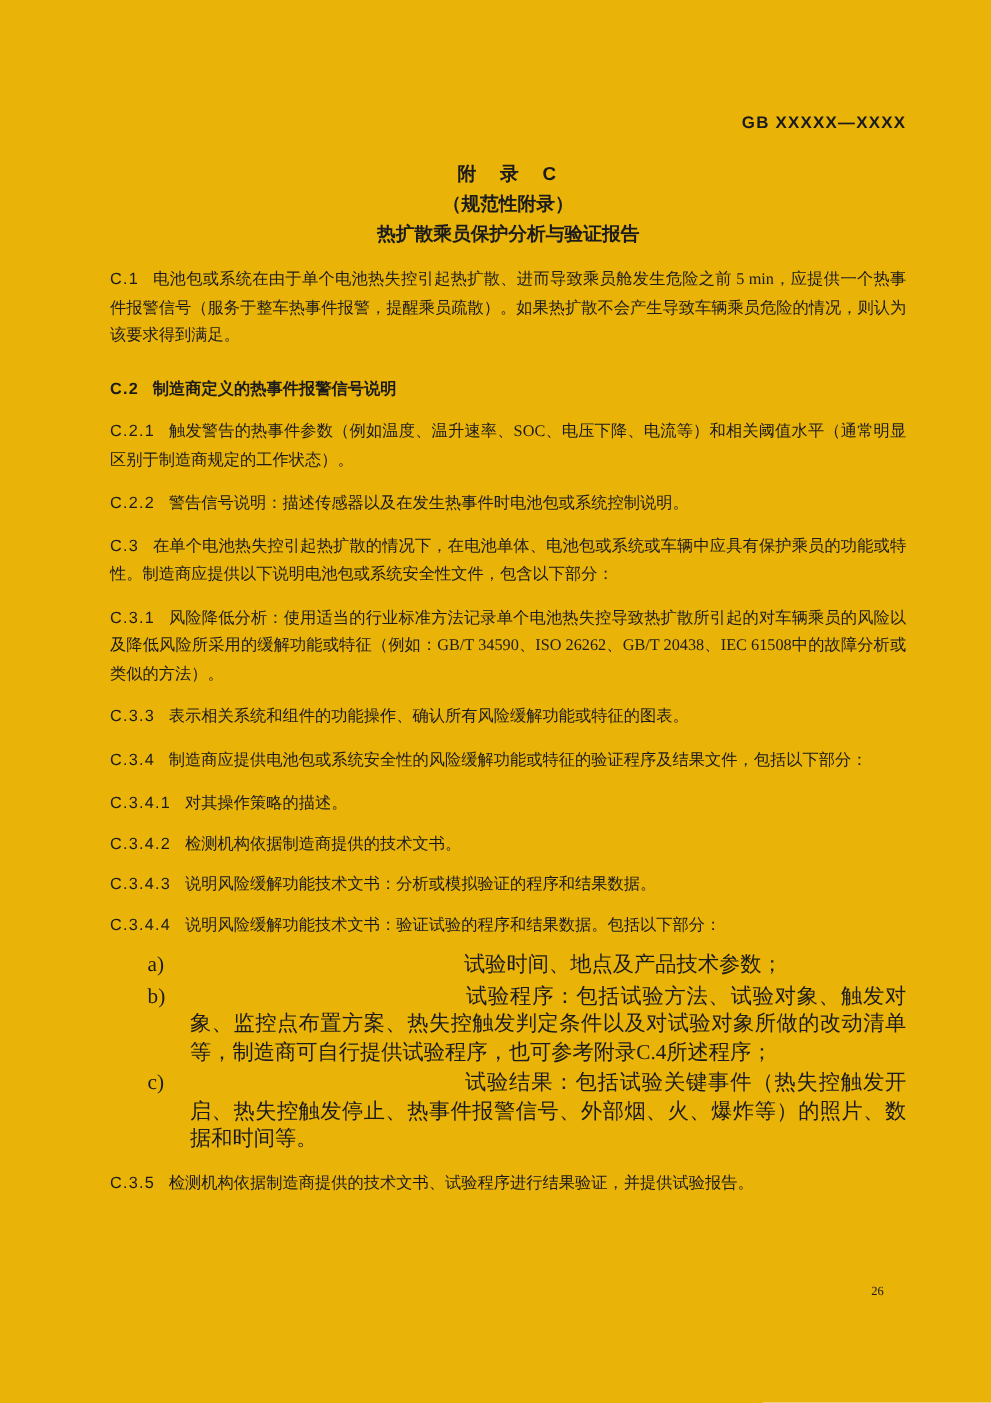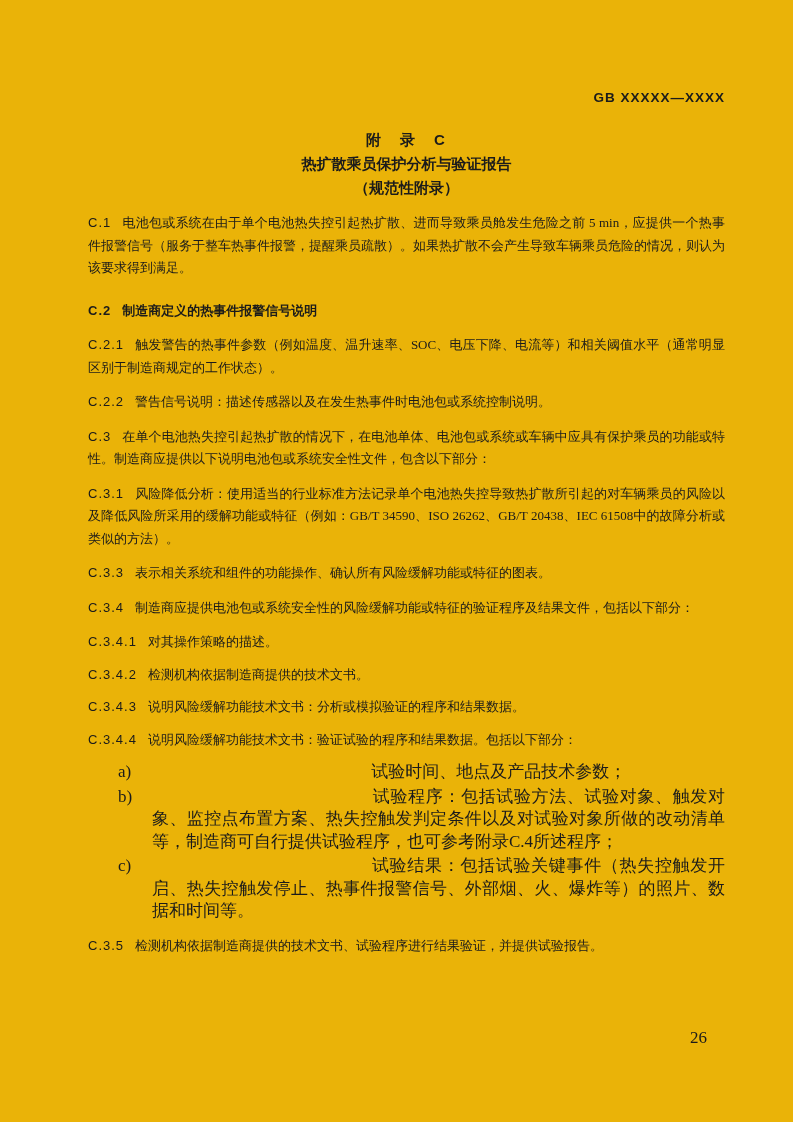--- a/index.html
+++ b/index.html
@@ -56,35 +56,35 @@
     text-align: justify;
     margin: 2px 0;
     padding-left: 64px;
     text-indent: -34px;
   }
   .li .tab { display: inline-block; width: 240px; }
   .page-number {
     position: absolute;
     top: 1028px;
     right: 86px;
-    font-size: 17px;
+    font-size: 10px;
     font-family: "Liberation Serif", serif;
   }
 </style>
 </head>
 <body>
 
 <div class="page">
 
   <div class="doc-code">GB XXXXX—XXXX</div>
 
   <div class="title-block">
     <div class="title-appendix">附　录　C</div>
+    <div>（规范性附录）</div>
     <div>热扩散乘员保护分析与验证报告</div>
-    <div>（规范性附录）</div>
   </div>
 
   <p class="para"><span class="num">C.1</span><span>电池包或系统在由于单个电池热失控引起热扩散、进而导致乘员舱发生危险之前 5 min，应提供一个热事件报警信号（服务于整车热事件报警，提醒乘员疏散）。如果热扩散不会产生导致车辆乘员危险的情况，则认为该要求得到满足。</span></p>
 
   <p class="para heading"><span class="num">C.2</span><span>制造商定义的热事件报警信号说明</span></p>
 
   <p class="para"><span class="num">C.2.1</span><span>触发警告的热事件参数（例如温度、温升速率、SOC、电压下降、电流等）和相关阈值水平（通常明显区别于制造商规定的工作状态）。</span></p>
 
   <p class="para"><span class="num">C.2.2</span><span>警告信号说明：描述传感器以及在发生热事件时电池包或系统控制说明。</span></p>
 

